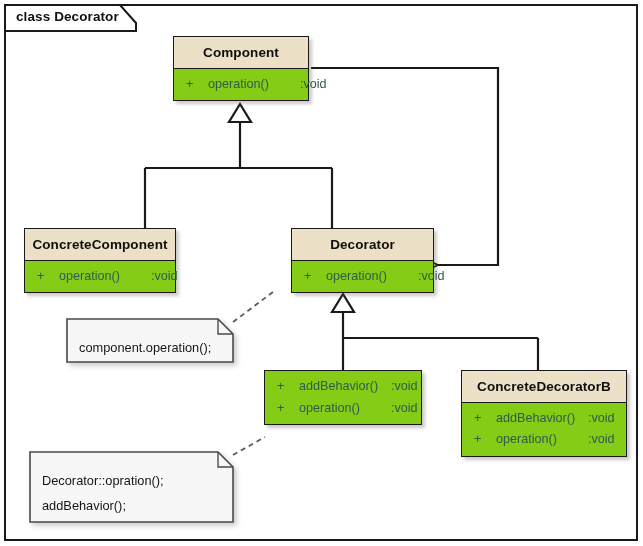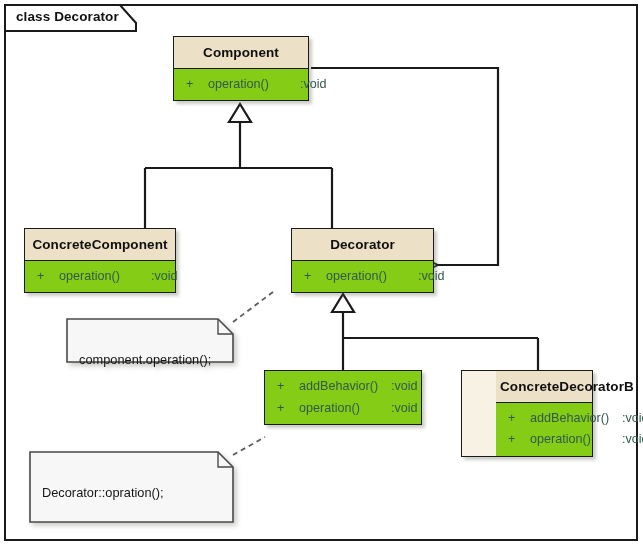--- a/index.html
+++ b/index.html
@@ -125,21 +125,21 @@
   .uml-note .note-svg {
     position: absolute;
     inset: 0;
   }
   .uml-note .note-text {
     position: relative;
     z-index: 2;
     font-size: 12.8px;
     color: #151515;
     line-height: 1.95;
-    padding: 30px 12px 10px 13px;
+    padding: 18px 12px 10px 13px;
     white-space: nowrap;
   }
   .uml-note .note-line { display: block; }
 </style>
 </head>
 <body>
 
 <div id="diagram-root">
 
   <div class="frame"></div>
@@ -215,21 +215,21 @@
     <div class="uml-body">
       <span class="uml-member">
         <span class="vis">+</span><span class="mname">addBehavior()</span><span class="mtype">:void</span>
       </span>
       <span class="uml-member">
         <span class="vis">+</span><span class="mname">operation()</span><span class="mtype">:void</span>
       </span>
     </div>
   </div>
 
-  <div class="uml-class" style="left:461px; top:370px; width:132px;padding-left:34px;">
+  <div class="uml-class" style="left:461px; top:370px; width:166px;">
     <div class="uml-header">ConcreteDecoratorB</div>
     <div class="uml-body">
       <span class="uml-member">
         <span class="vis">+</span><span class="mname">addBehavior()</span><span class="mtype">:void</span>
       </span>
       <span class="uml-member">
         <span class="vis">+</span><span class="mname">operation()</span><span class="mtype">:void</span>
       </span>
     </div>
   </div>
@@ -244,16 +244,17 @@
     </div>
   </div>
 
   <div class="uml-note" style="left:29px; top:451px; width:205px; height:72px;">
     <svg class="note-svg" viewBox="0 0 205 72" width="205" height="72">
       <path d="M 1 1 L 189 1 L 204 16 L 204 71 L 1 71 Z" fill="#f7f7f7" stroke="#4a4a4a" stroke-width="1.6" stroke-linejoin="miter"></path>
       <path d="M 189 1 L 189 16 L 204 16" fill="none" stroke="#4a4a4a" stroke-width="1.4"></path>
     </svg>
     <div class="note-text">
       <span class="note-line">Decorator::opration();</span>
+      <span class="note-line">addBehavior();</span>
     </div>
   </div>
 
 </div>
 
 </body></html>

